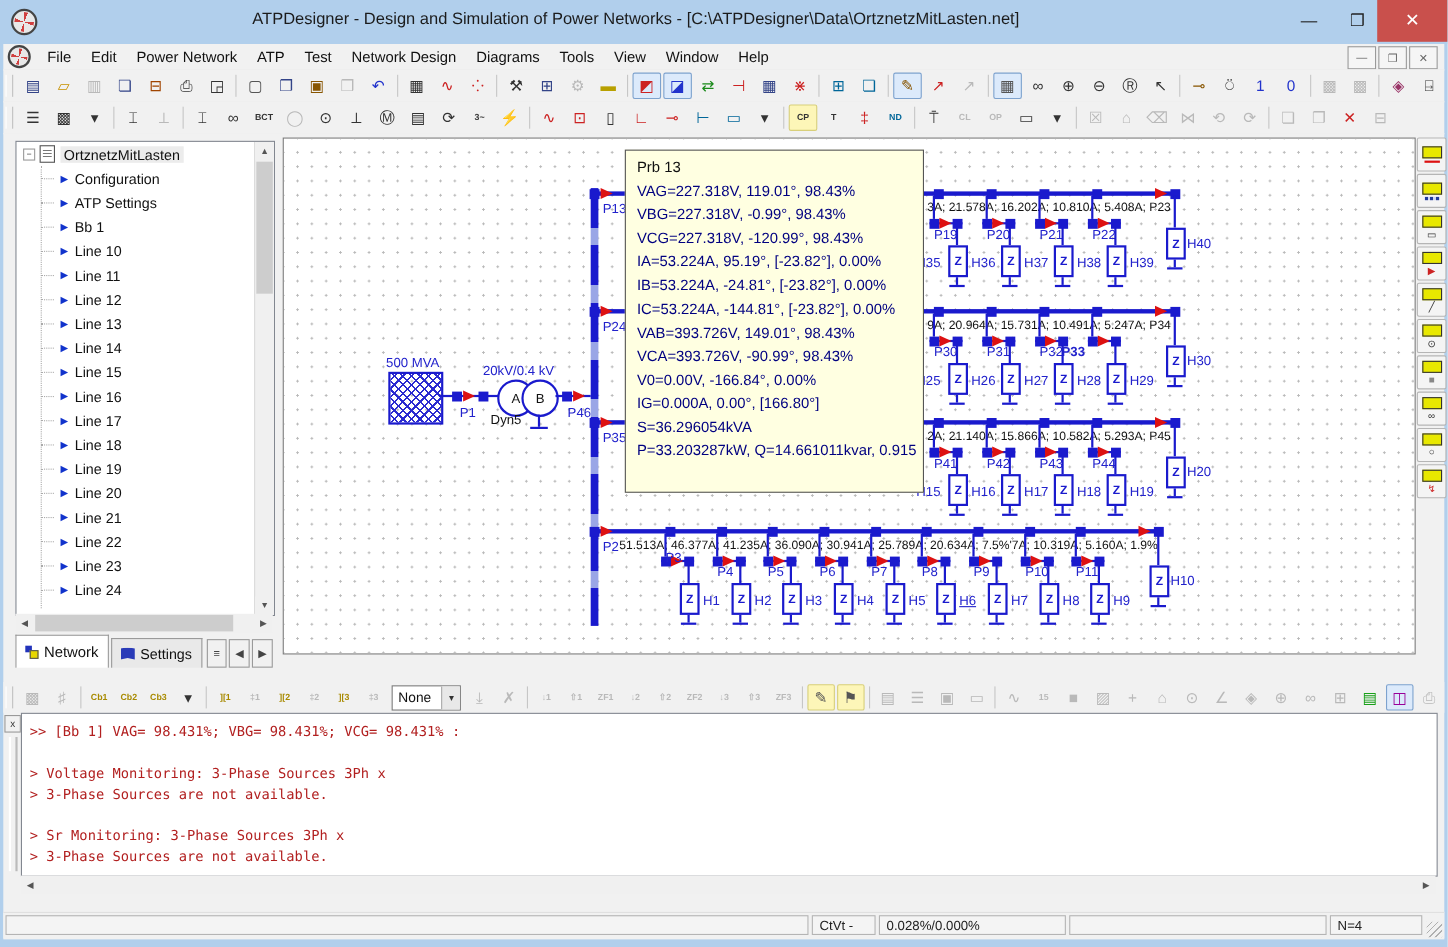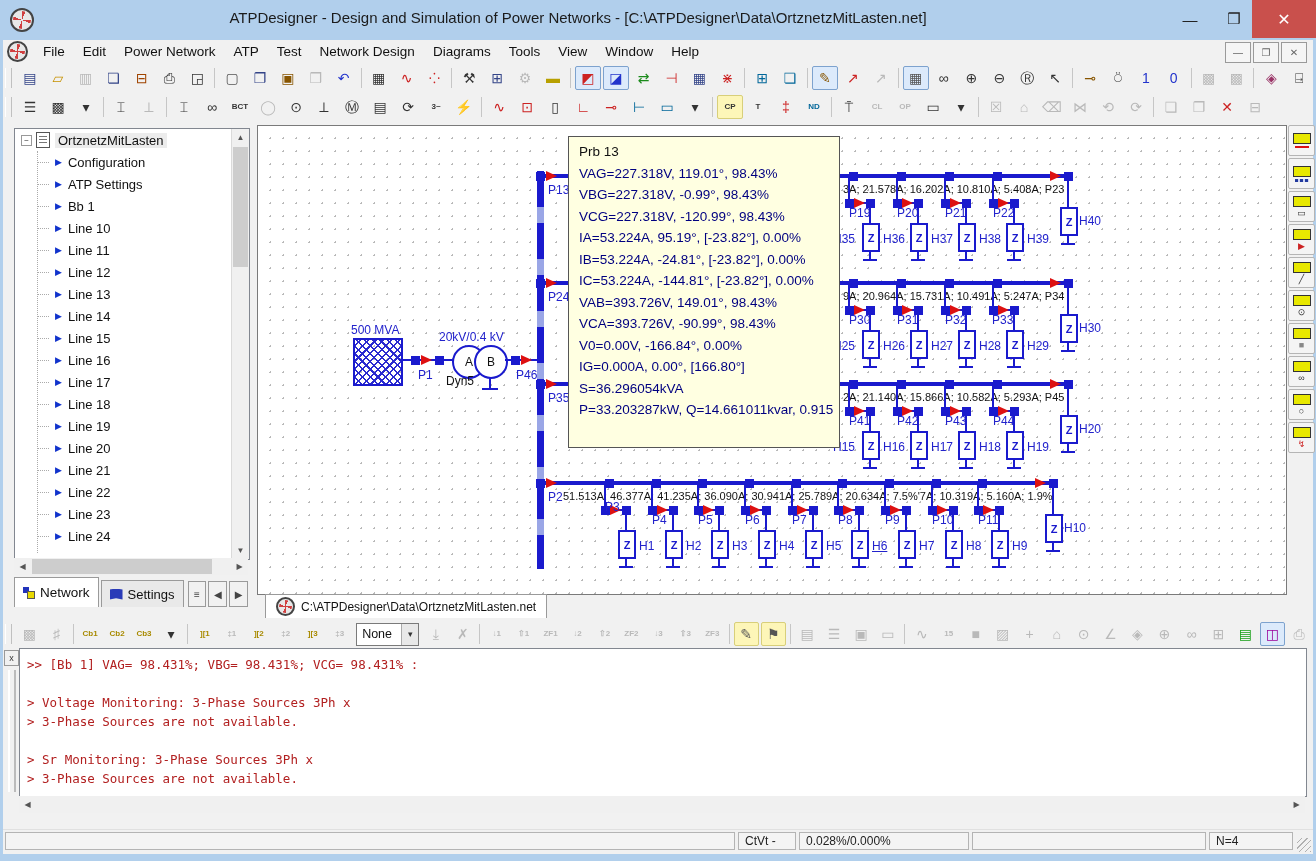--- a/index.html
+++ b/index.html
@@ -665,21 +665,21 @@
           <div class="zbox" style="left:700px;top:204px;">Z</div>
           <div class="wire" style="left:707px;top:233px;width:2px;height:7px;"></div>
           <div class="wire" style="left:701px;top:240px;width:14px;height:2px;"></div>
           <div class="glabel" style="left:721px;top:213px;">H28</div>
           <div class="node" style="left:735px;top:153px;"></div>
           <div class="wire" style="left:734px;top:159px;width:2px;height:21px;"></div>
           <div class="wire" style="left:731px;top:183px;width:30px;height:2px;"></div>
           <div class="node" style="left:731px;top:180px;"></div>
           <div class="arrow-r" style="left:740px;top:179px;"></div>
           <div class="node" style="left:752px;top:180px;"></div>
-          <div class="glabel" style="left:734px;top:187px;">P33</div>
+          <div class="glabel" style="left:707px;top:187px;font-weight:bold;">P33</div>
           <div class="wire" style="left:755px;top:188px;width:2px;height:16px;"></div>
           <div class="zbox" style="left:748px;top:204px;">Z</div>
           <div class="wire" style="left:755px;top:233px;width:2px;height:7px;"></div>
           <div class="wire" style="left:749px;top:240px;width:14px;height:2px;"></div>
           <div class="glabel" style="left:769px;top:213px;">H29</div>
           <div class="arrow-r" style="left:792px;top:152px;"></div>
           <div class="node" style="left:806px;top:153px;"></div>
           <div class="wire" style="left:809px;top:159px;width:2px;height:29px;"></div>
           <div class="zbox" style="left:802px;top:188px;">Z</div>
           <div class="wire" style="left:809px;top:217px;width:2px;height:7px;"></div>
@@ -881,26 +881,20 @@
             <div class="tt-line">VCA=393.726V, -90.99°, 98.43%</div>
             <div class="tt-line">V0=0.00V, -166.84°, 0.00%</div>
             <div class="tt-line">IG=0.000A, 0.00°, [166.80°]</div>
             <div class="tt-line">S=36.296054kVA</div>
             <div class="tt-line">P=33.203287kW, Q=14.661011kvar, 0.915</div>
           </div>
       </div>
     </div>
   </div>
 
-  <div id="doc-tabbar">
-    <div id="doc-tab">
-      <span class="atplogo" style="width:15px;height:15px;margin-right:6px;"></span>
-      <span>C:\ATPDesigner\Data\OrtznetzMitLasten.net</span>
-    </div>
-  </div>
 
   <div id="palette">
       <div class="pal-btn">
         <div class="pal-rect"></div>
         <div class="pal-bar red"></div>
       </div>
       <div class="pal-btn">
         <div class="pal-rect"></div>
         <div class="pal-bar blue"></div>
       </div>

